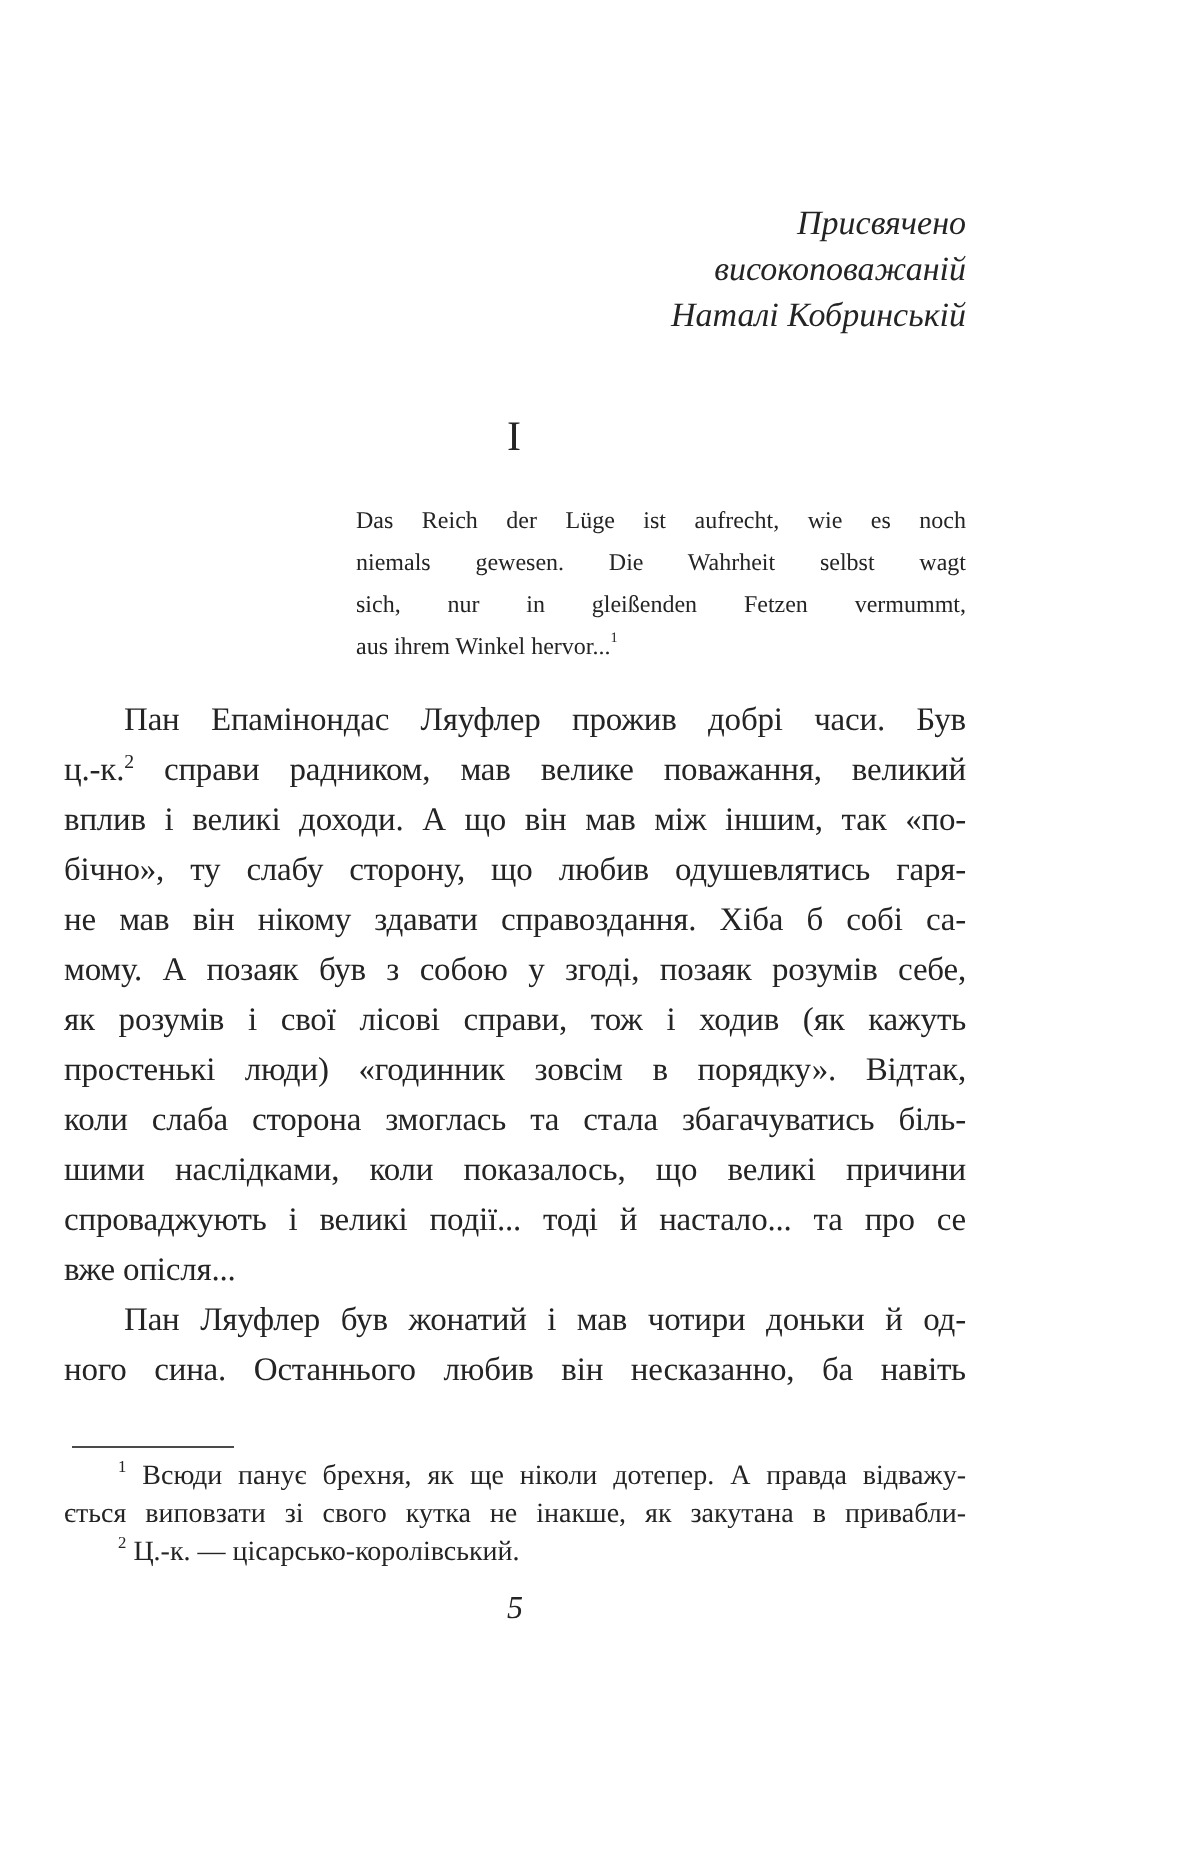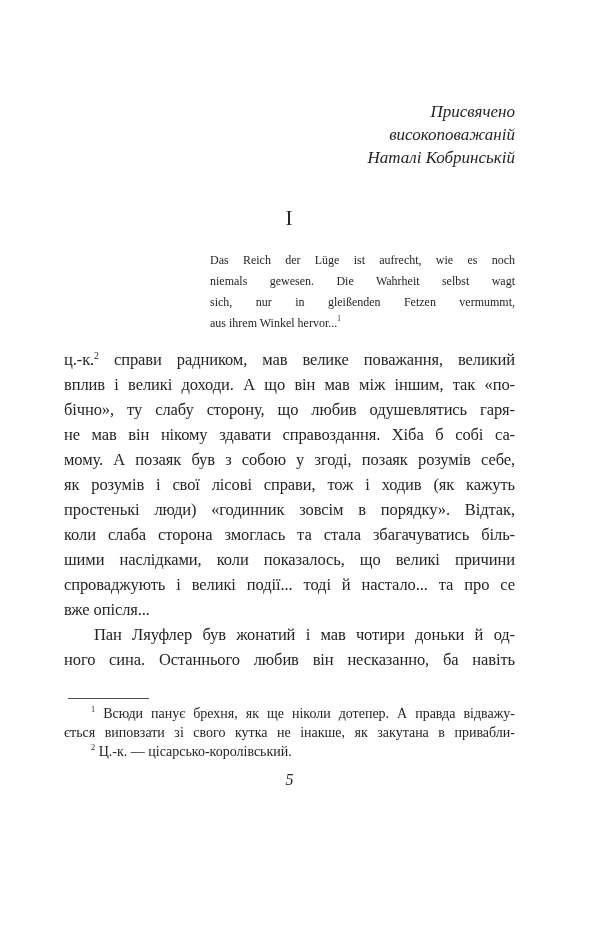--- a/index.html
+++ b/index.html
@@ -10,21 +10,21 @@
   .page {
     position: relative;
     width: 600px;
     height: 934px;
     background: #ffffff;
     font-family: "Liberation Serif", "DejaVu Serif", serif;
     color: #242424;
     overflow: hidden;
   }
   .content {
-    margin-left: 64px;
+    margin-left: 32px;
     width: 451px;
   }
   
   .dedication {
     padding-top: 100px;
     text-align: right;
     font-style: italic;
     font-size: 17px;
     line-height: 23px;
   }
@@ -111,20 +111,21 @@
 
     <div class="epigraph">
       <div class="jline">Das Reich der Lüge ist aufrecht, wie es noch</div>
       <div class="jline">niemals gewesen. Die Wahrheit selbst wagt</div>
       <div class="jline">sich, nur in gleißenden Fetzen vermummt,</div>
       <div class="jline end"><span>aus ihrem Winkel hervor...</span><sup>1</sup></div>
     </div>
 
     <div class="bodytext">
       <div class="para">
+        <div class="jline indent">Пан Епамінондас Ляуфлер прожив добрі часи. Був</div>
         <div class="jline"><span>ц.-к.</span><sup>2</sup><span> справи радником, мав велике поважання, великий</span></div>
         <div class="jline">вплив і великі доходи. А що він мав між іншим, так «по-</div>
         <div class="jline">бічно», ту слабу сторону, що любив одушевлятись гаря-</div>
         <div class="jline">не мав він нікому здавати справоздання. Хіба б собі са-</div>
         <div class="jline">мому. А позаяк був з собою у згоді, позаяк розумів себе,</div>
         <div class="jline">як розумів і свої лісові справи, тож і ходив (як кажуть</div>
         <div class="jline">простенькі люди) «годинник зовсім в порядку». Відтак,</div>
         <div class="jline">коли слаба сторона змоглась та стала збагачуватись біль-</div>
         <div class="jline">шими наслідками, коли показалось, що великі причини</div>
         <div class="jline">спроваджують і великі події... тоді й настало... та про се</div>

